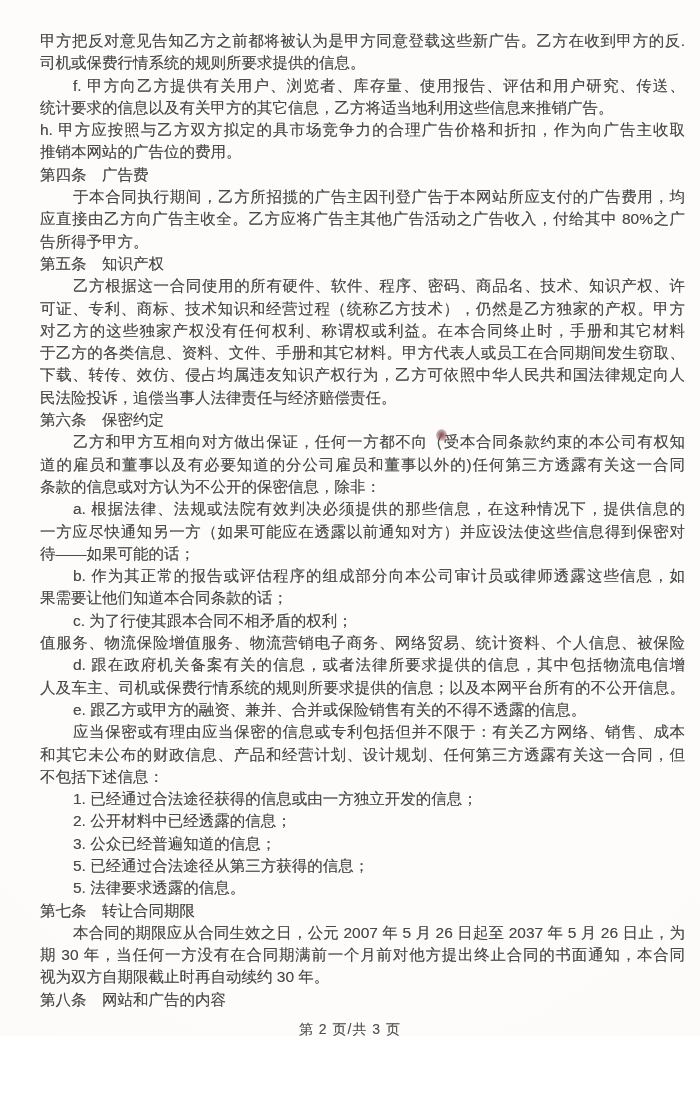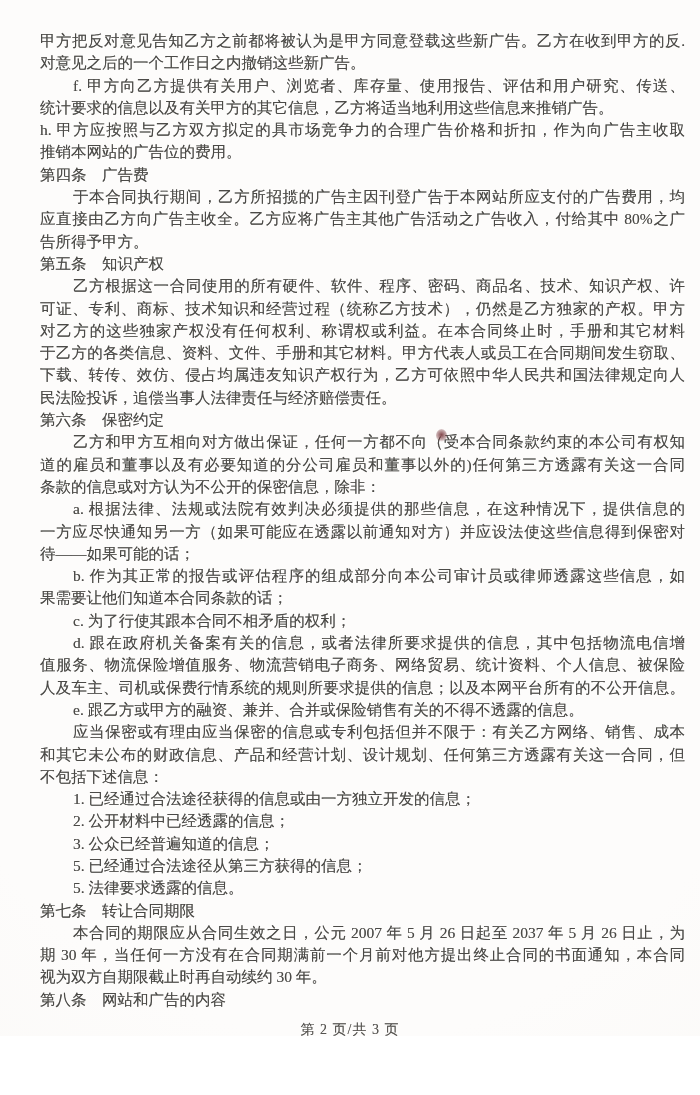--- a/index.html
+++ b/index.html
@@ -6,21 +6,21 @@
     margin: 0;
     padding: 0;
     background: #ffffff;
   }
   .page {
     position: relative;
     width: 700px;
     height: 1036px;
     overflow: hidden;
     background: radial-gradient(130% 110% at 50% 40%, #fdfcfb 55%, #f8f6f3 100%);
-    font-family: Liberation Serif, serif;
+    font-family: Liberation Sans, sans-serif;
     color: #4b4a47;
   }
   .text-block {
     position: absolute;
     left: 40px;
     top: 30px;
     width: 645px;
     font-size: 15.5px;
     line-height: 22.3px;
     text-shadow: 0 0 0.6px rgba(75, 74, 71, 0.55);
@@ -60,21 +60,21 @@
     color: #55534f;
     text-shadow: 0 0 0.6px rgba(75, 74, 71, 0.5);
   }
 </style>
 </head>
 <body>
 
 <div class="page">
   <div class="text-block">
       <div class="line full">甲方把反对意见告知乙方之前都将被认为是甲方同意登载这些新广告。乙方在收到甲方的反.</div>
-      <div class="line plain">对意见之后的一个工作日之内撤销这些新广告。</div>
+      <div class="line plain">司机或保费行情系统的规则所要求提供的信息。</div>
       <div class="line indent full">f. 甲方向乙方提供有关用户、浏览者、库存量、使用报告、评估和用户研究、传送、</div>
       <div class="line plain">统计要求的信息以及有关甲方的其它信息，乙方将适当地利用这些信息来推销广告。</div>
       <div class="line full">h. 甲方应按照与乙方双方拟定的具市场竞争力的合理广告价格和折扣，作为向广告主收取</div>
       <div class="line plain">推销本网站的广告位的费用。</div>
       <div class="line heading">第四条　广告费</div>
       <div class="line indent full">于本合同执行期间，乙方所招揽的广告主因刊登广告于本网站所应支付的广告费用，均</div>
       <div class="line full">应直接由乙方向广告主收全。乙方应将广告主其他广告活动之广告收入，付给其中 80%之广</div>
       <div class="line plain">告所得予甲方。</div>
       <div class="line heading">第五条　知识产权</div>
       <div class="line indent full">乙方根据这一合同使用的所有硬件、软件、程序、密码、商品名、技术、知识产权、许</div>
@@ -86,22 +86,22 @@
       <div class="line heading">第六条　保密约定</div>
       <div class="line indent full">乙方和甲方互相向对方做出保证，任何一方都不向（受本合同条款约束的本公司有权知</div>
       <div class="line full">道的雇员和董事以及有必要知道的分公司雇员和董事以外的)任何第三方透露有关这一合同</div>
       <div class="line plain">条款的信息或对方认为不公开的保密信息，除非：</div>
       <div class="line indent full">a. 根据法律、法规或法院有效判决必须提供的那些信息，在这种情况下，提供信息的</div>
       <div class="line full">一方应尽快通知另一方（如果可能应在透露以前通知对方）并应设法使这些信息得到保密对</div>
       <div class="line plain">待——如果可能的话；</div>
       <div class="line indent full">b. 作为其正常的报告或评估程序的组成部分向本公司审计员或律师透露这些信息，如</div>
       <div class="line plain">果需要让他们知道本合同条款的话；</div>
       <div class="line indent">c. 为了行使其跟本合同不相矛盾的权利；</div>
+      <div class="line full">值服务、物流保险增值服务、物流营销电子商务、网络贸易、统计资料、个人信息、被保险</div>
       <div class="line indent full">d. 跟在政府机关备案有关的信息，或者法律所要求提供的信息，其中包括物流电信增</div>
-      <div class="line full">值服务、物流保险增值服务、物流营销电子商务、网络贸易、统计资料、个人信息、被保险</div>
       <div class="line full">人及车主、司机或保费行情系统的规则所要求提供的信息；以及本网平台所有的不公开信息。</div>
       <div class="line indent">e. 跟乙方或甲方的融资、兼并、合并或保险销售有关的不得不透露的信息。</div>
       <div class="line indent full">应当保密或有理由应当保密的信息或专利包括但并不限于：有关乙方网络、销售、成本</div>
       <div class="line full">和其它未公布的财政信息、产品和经营计划、设计规划、任何第三方透露有关这一合同，但</div>
       <div class="line plain">不包括下述信息：</div>
       <div class="line indent">1. 已经通过合法途径获得的信息或由一方独立开发的信息；</div>
       <div class="line indent">2. 公开材料中已经透露的信息；</div>
       <div class="line indent">3. 公众已经普遍知道的信息；</div>
       <div class="line indent">5. 已经通过合法途径从第三方获得的信息；</div>
       <div class="line indent">5. 法律要求透露的信息。</div>

